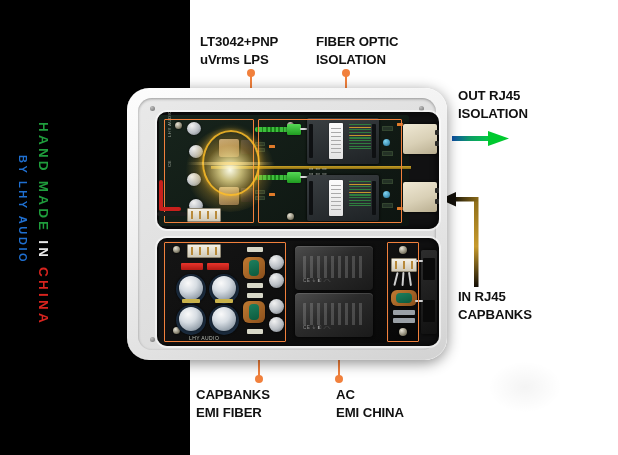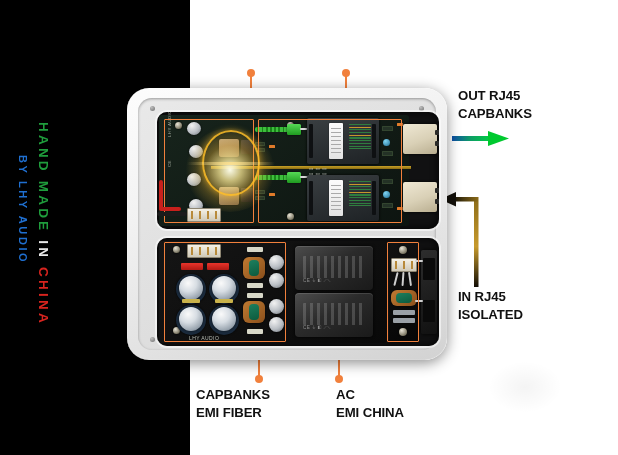--- a/index.html
+++ b/index.html
@@ -162,24 +162,28 @@
 
 <div id="stage">
 
   <div class="black-panel"></div>
 
   <div class="vstack">
     <div class="vtext main"><span class="vseg c-green">HAND MADE</span><span class="vseg c-white">&nbsp;</span><span class="vseg c-white">IN</span><span class="vseg c-white">&nbsp;</span><span class="vseg c-red">CHINA</span></div>
     <div class="vtext sub c-blue">BY LHY AUDIO</div>
   </div>
 
+  <div class="lbl" id="lbl-lt3042">LT3042+PNP
+uVrms LPS</div>
+  <div class="lbl" id="lbl-fiber">FIBER OPTIC
+ISOLATION</div>
   <div class="lbl" id="lbl-out">OUT RJ45
+ISOLATION</div>
+  <div class="lbl" id="lbl-in">IN RJ45
 CAPBANKS</div>
-  <div class="lbl" id="lbl-in">IN RJ45
-ISOLATED</div>
   <div class="lbl" id="lbl-capbanks">CAPBANKS
 EMI FIBER</div>
   <div class="lbl" id="lbl-ac">AC
 EMI CHINA</div>
 
   <div class="leader" style="left:250px;top:74px;height:38px;"></div>
   <div class="dot" style="left:247px;top:69px;"></div>
 
   <div class="leader" style="left:345px;top:74px;height:38px;"></div>
   <div class="dot" style="left:342px;top:69px;"></div>

